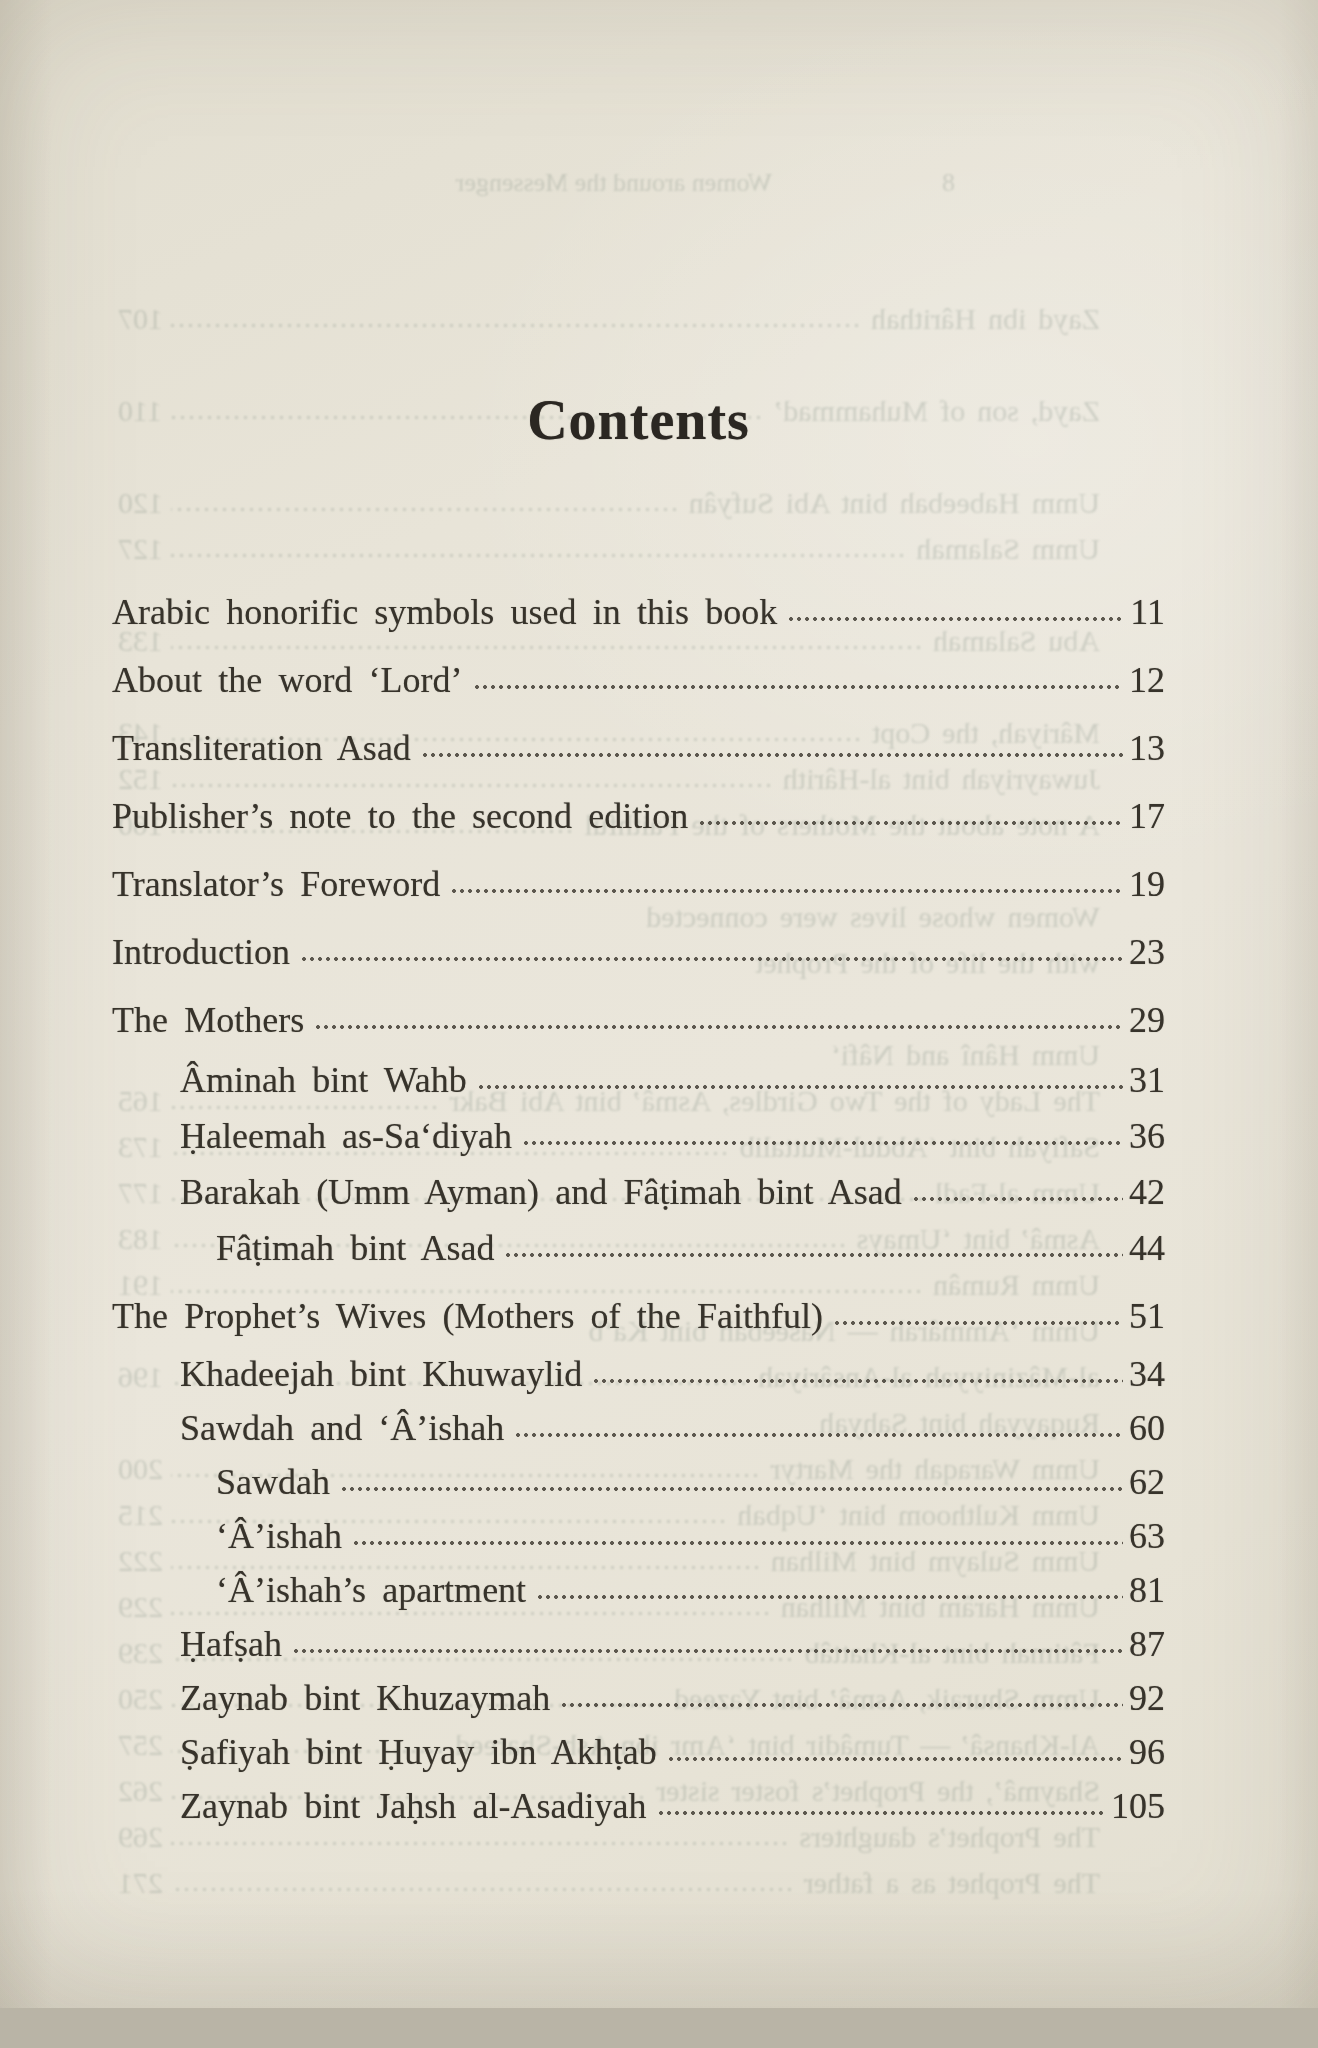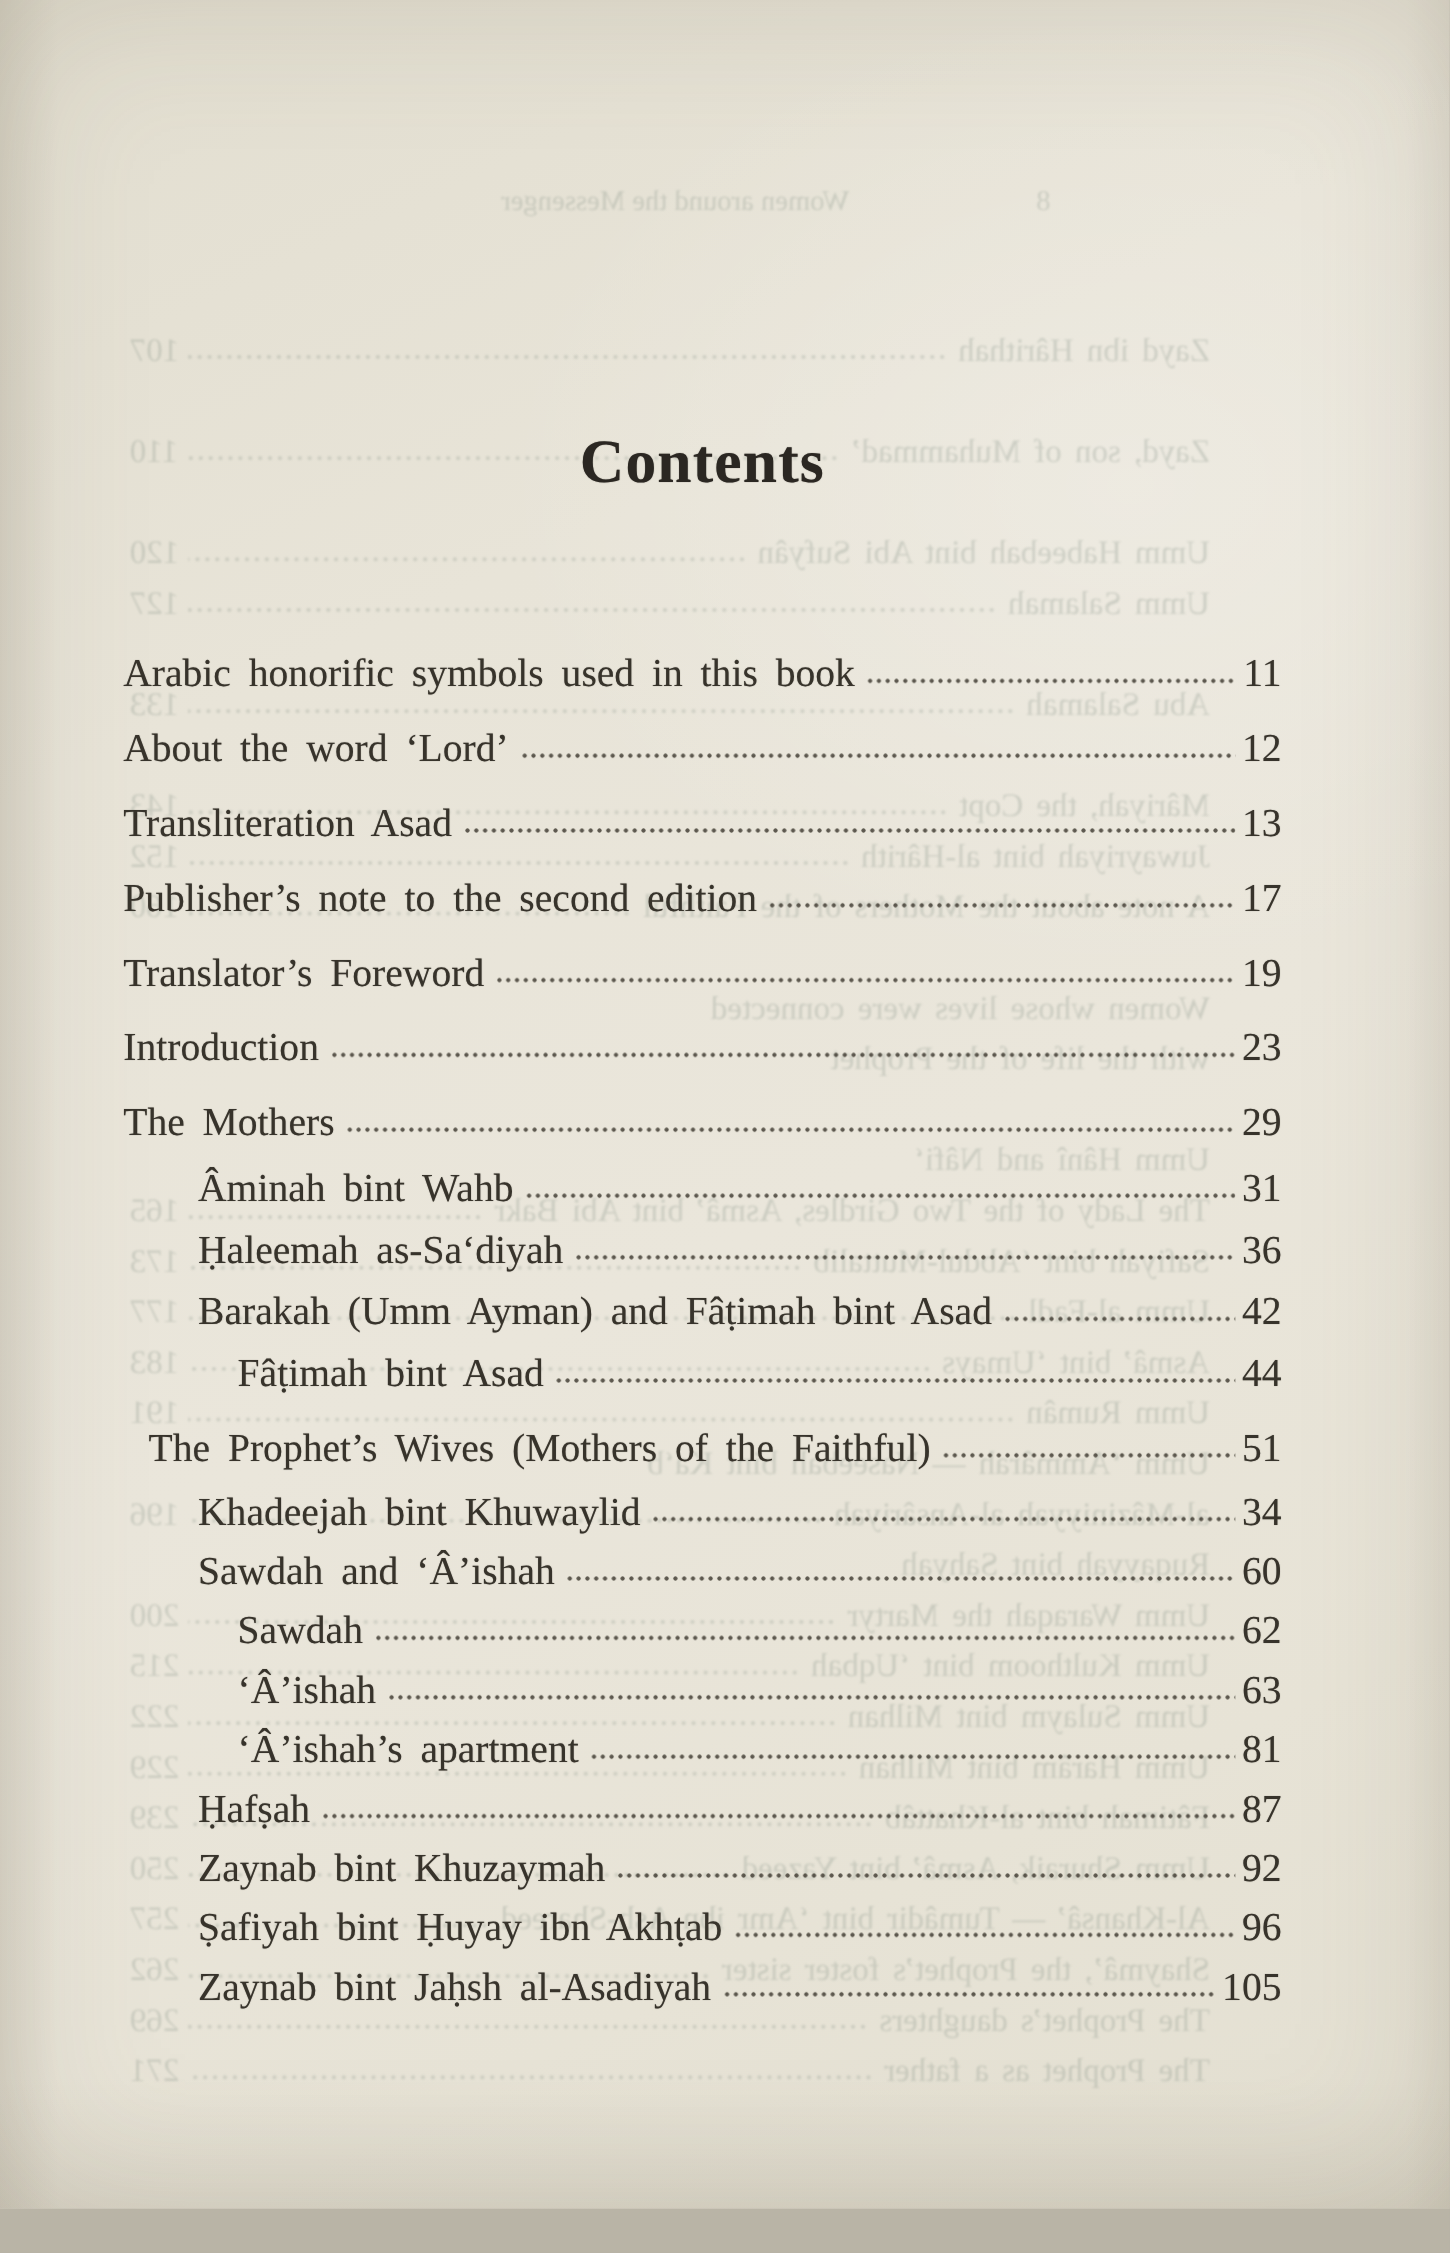--- a/index.html
+++ b/index.html
@@ -64,21 +64,21 @@
     font-size:36px;line-height:1;
     text-shadow:0 0 1px rgba(55,51,43,0.45);
   }
   .toc-row{
     display:flex;align-items:baseline;
     box-sizing:border-box;
     word-spacing:0.2em;
   }
   .toc-row:nth-child(-n+7){height:68px;padding-top:22px;}
   .toc-row:nth-child(n+8):nth-child(-n+11){height:56px;padding-top:14px;}
-  .toc-row:nth-child(12){height:72px;padding-top:26px;margin-left:23px;}
+  .toc-row:nth-child(12){height:72px;padding-top:26px;}
   .toc-row:nth-child(n+13){height:54px;padding-top:12px;}
   .toc-row.ind1{padding-left:68px;}
   .toc-row.ind2{padding-left:104px;}
   .toc-row .label{white-space:nowrap;}
   .toc-row .dots{
     flex:1;height:8px;margin:0 6px 0 10px;transform:translateY(-1px);
     background:radial-gradient(circle, rgba(62,57,48,0.82) 1.6px, transparent 2.2px) repeat-x left center/8px 8px;
   }
   .toc-row .pnum{white-space:nowrap;}
 </style>

